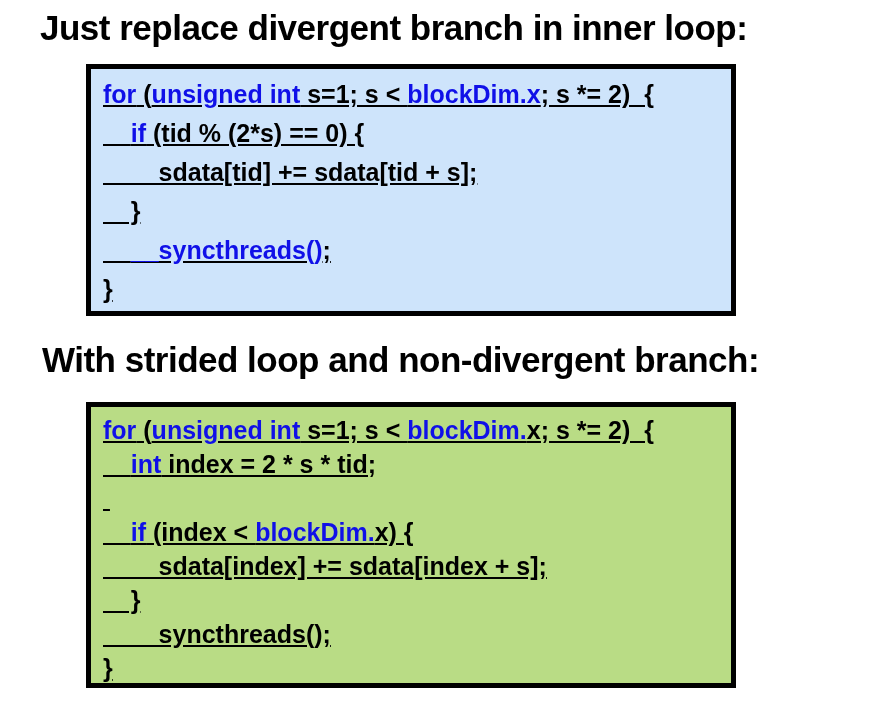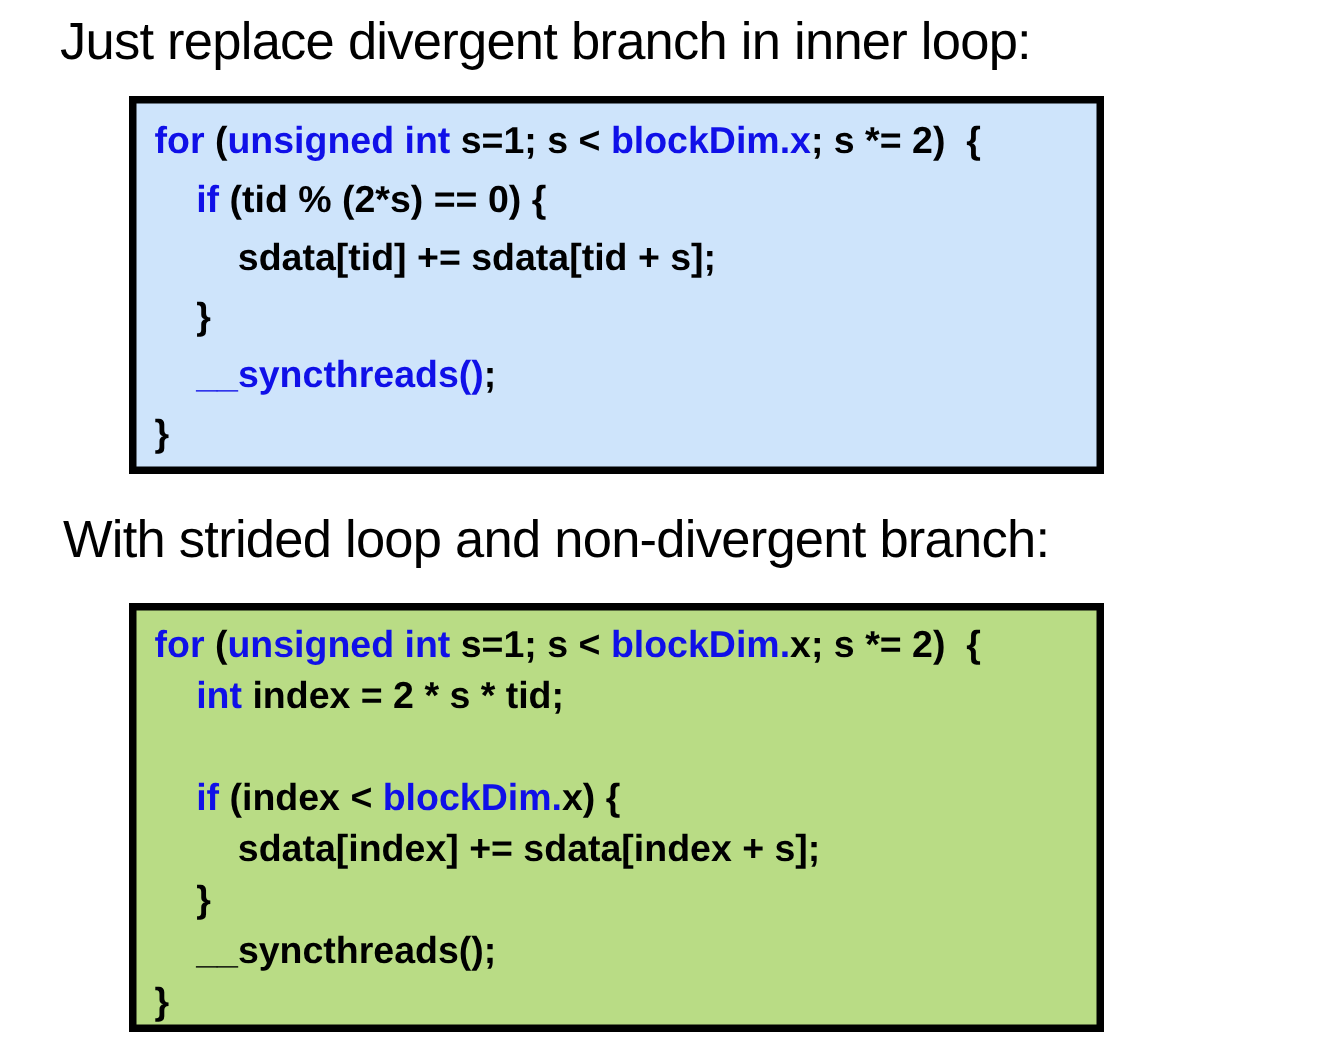--- a/index.html
+++ b/index.html
@@ -10,21 +10,21 @@
     width: 894px;
     height: 702px;
     position: relative;
     background: #ffffff;
     font-family: "Liberation Sans", sans-serif;
     overflow: hidden;
   }
   .heading {
     position: absolute;
     font-size: 35px;
-    font-weight: normal;
+    font-weight: bold;
     color: var(--txt, #000);
     white-space: nowrap;
     letter-spacing: -0.5px;
   }
   #heading-1 { left: 40px; top: 8px; }
   #heading-2 { left: 42px; top: 340px; }
 
   .code-block {
     position: absolute;
     left: 86px;
@@ -40,21 +40,21 @@
   #code-block-1 {
     top: 64px;
     height: 252px;
     line-height: 39px;
   }
   #code-block-2 {
     top: 402px;
     height: 286px;
     line-height: 34px;
   }
-  .code-line { white-space: pre; }
+  .code-line { white-space: pre; text-decoration: underline; }
   .kw { color: var(--kw, #1010e8); }
   .plain { color: var(--txt, #000); }
 </style>
 </head>
 <body style="background: rgb(255, 255, 255);">
 
 <div id="heading-1" class="heading">Just replace divergent branch in inner loop:</div>
 
 <div id="code-block-1" class="code-block" style="background: rgb(206, 228, 251);"><div class="code-line"><span class="kw">for</span><span class="plain"> (</span><span class="kw">unsigned int</span><span class="plain"> s=1; s &lt; </span><span class="kw">blockDim.x</span><span class="plain">; s *= 2)  {</span></div><div class="code-line"><span class="plain">    </span><span class="kw">if</span><span class="plain"> (tid % (2*s) == 0) {</span></div><div class="code-line"><span class="plain">        sdata[tid] += sdata[tid + s];</span></div><div class="code-line"><span class="plain">    }</span></div><div class="code-line"><span class="plain">    </span><span class="kw">__syncthreads()</span><span class="plain">;</span></div><div class="code-line"><span class="plain">}</span></div></div>
 

